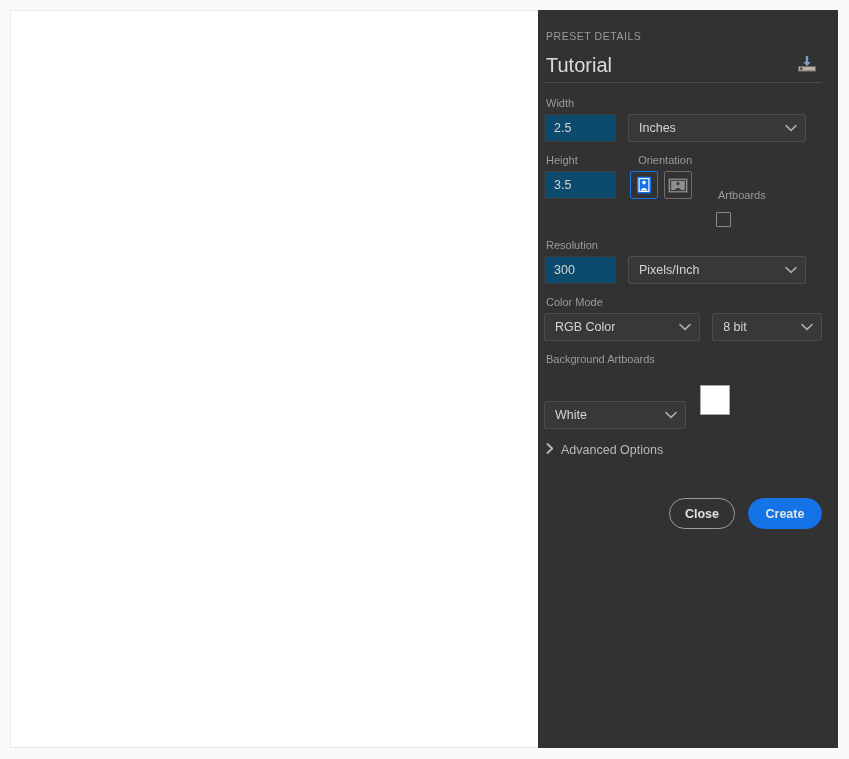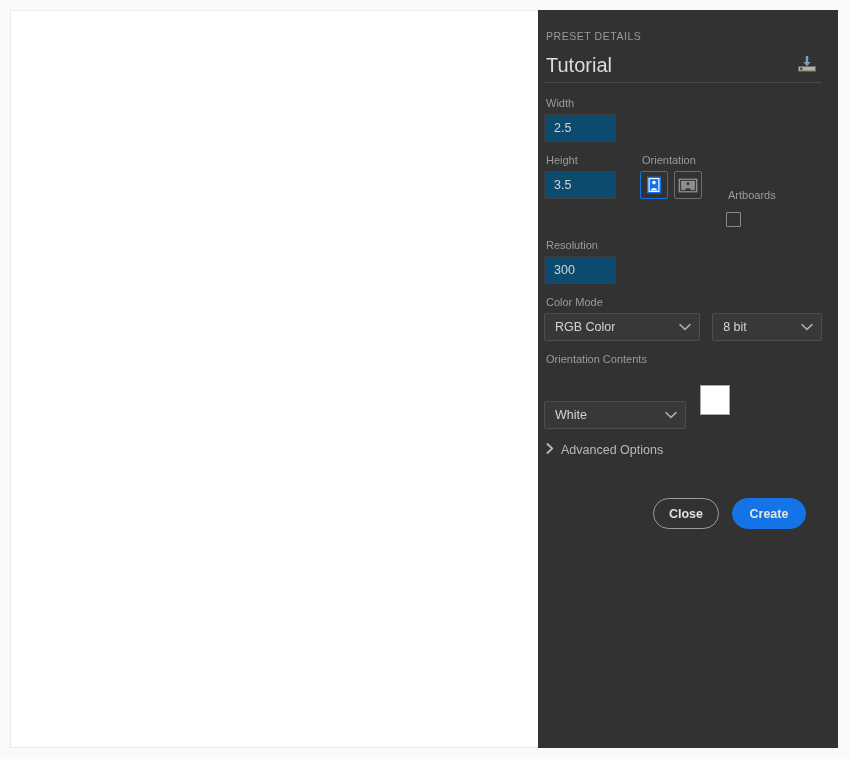--- a/index.html
+++ b/index.html
@@ -175,21 +175,21 @@
     gap: 7px;
     margin: 6px 0 0 2px;
     cursor: pointer;
     color: #b9b9b9;
     font-size: 12.5px;
   }
 
   
   .actions {
     position: absolute;
-    right: 32px;
+    right: 16px;
     bottom: 219px;
     display: flex;
     gap: 13px;
     align-items: center;
   }
   .btn {
     border-radius: 16px;
     height: 31px;
     font-size: 12.5px;
     font-weight: bold;
@@ -231,30 +231,38 @@
         <rect x="1.5" y="11.5" width="17" height="4.6" fill="#b9b1a4" stroke="#6f6a62" stroke-width="1"></rect>
         <rect x="3" y="12.6" width="2.6" height="2.2" fill="#4a4a4a"></rect>
       </svg>
     </div>
   </div>
 
   <div class="col">
     <div class="field-label">Width</div>
     <div class="row" style="margin-bottom:12px;">
       <input class="num-input" type="text" value="2.5" style="">
+      <div class="dropdown dd-units">
+        <span class="dd-label">Inches</span>
+        <span class="chev">
+          <svg width="12" height="8" viewBox="0 0 12 8">
+              <path d="M1 1.6 L6 6.4 L11 1.6" stroke="#c0c0c0" stroke-width="1.5" fill="none" stroke-linecap="round"></path>
+            </svg>
+        </span>
+      </div>
     </div>
   </div>
 
   <div class="row">
     <div class="col">
       <div class="field-label">Height</div>
       <input class="num-input" type="text" value="3.5" style="">
     </div>
 
-    <div class="col" style="margin-left:24px;">
+    <div class="col" style="margin-left:14px;align-items:flex-end;">
       <div class="field-label">Orientation</div>
       <div class="orient-group">
         <div class="orient-btn active">
           <svg width="16" height="18" viewBox="0 0 16 18" aria-hidden="true">
             <rect x="1" y="0.6" width="14" height="16.8" fill="#1473e6"></rect>
             <rect x="3.1" y="2.6" width="9.8" height="12.8" fill="none" stroke="#ffffff" stroke-width="1.1"></rect>
             <circle cx="8" cy="6.6" r="1.8" fill="#ffffff"></circle>
             <path d="M4.9 14.6 C4.9 11.1 11.1 11.1 11.1 14.6 Z" fill="#ffffff"></path>
           </svg>
         </div>
@@ -272,20 +280,28 @@
     <div class="col" style="margin-left:24px;margin-top:35px;">
       <div class="field-label">Artboards</div>
       <div class="checkbox"></div>
     </div>
   </div>
 
   <div class="col">
     <div class="field-label">Resolution</div>
     <div class="row" style="margin-bottom:12px;">
       <input class="num-input" type="text" value="300" style="">
+      <div class="dropdown dd-res">
+        <span class="dd-label">Pixels/Inch</span>
+        <span class="chev">
+          <svg width="12" height="8" viewBox="0 0 12 8">
+              <path d="M1 1.6 L6 6.4 L11 1.6" stroke="#c0c0c0" stroke-width="1.5" fill="none" stroke-linecap="round"></path>
+            </svg>
+        </span>
+      </div>
     </div>
   </div>
 
   <div class="col">
     <div class="field-label">Color Mode</div>
     <div class="row" style="margin-bottom:12px;">
       <div class="dropdown dd-colormode">
         <span class="dd-label">RGB Color</span>
         <span class="chev">
           <svg width="12" height="8" viewBox="0 0 12 8">
@@ -298,21 +314,21 @@
         <span class="chev">
           <svg width="12" height="8" viewBox="0 0 12 8">
               <path d="M1 1.6 L6 6.4 L11 1.6" stroke="#c0c0c0" stroke-width="1.5" fill="none" stroke-linecap="round"></path>
             </svg>
         </span>
       </div>
     </div>
   </div>
 
   <div class="col">
-    <div class="field-label">Orientation Contents</div>
+    <div class="field-label">Background Artboards</div>
     <div class="row" style="margin-bottom:8px; align-items:center;">
       <div class="dropdown dd-bg">
         <span class="dd-label">White</span>
         <span class="chev">
           <svg width="12" height="8" viewBox="0 0 12 8">
               <path d="M1 1.6 L6 6.4 L11 1.6" stroke="#c0c0c0" stroke-width="1.5" fill="none" stroke-linecap="round"></path>
             </svg>
         </span>
       </div>
       <div class="swatch"></div>

